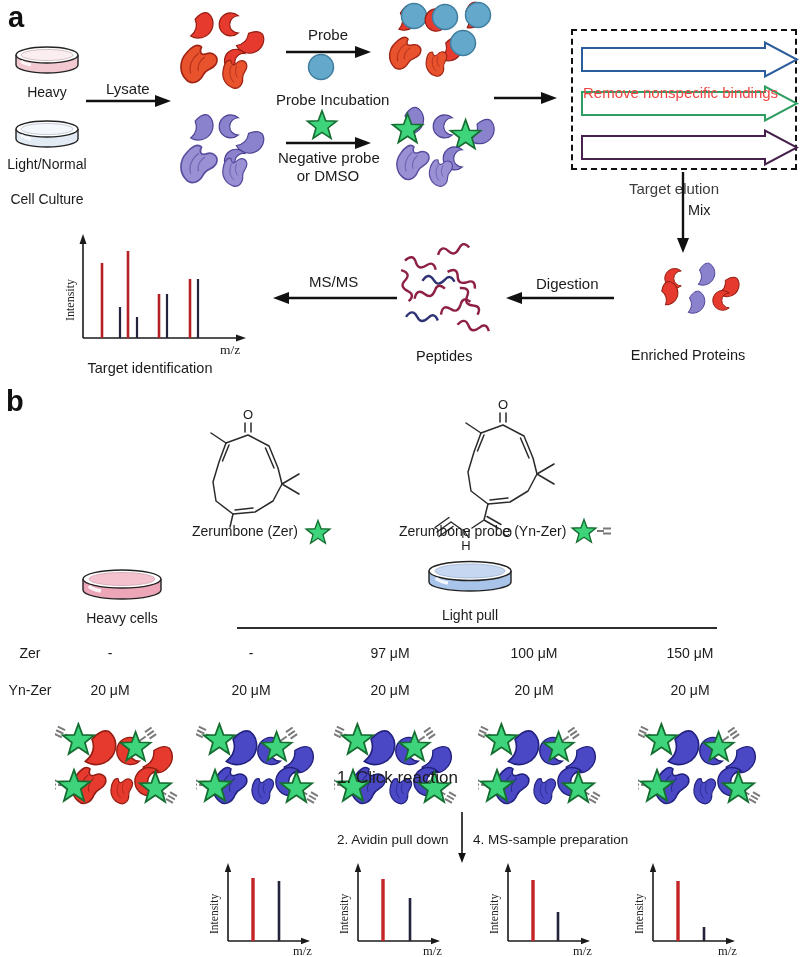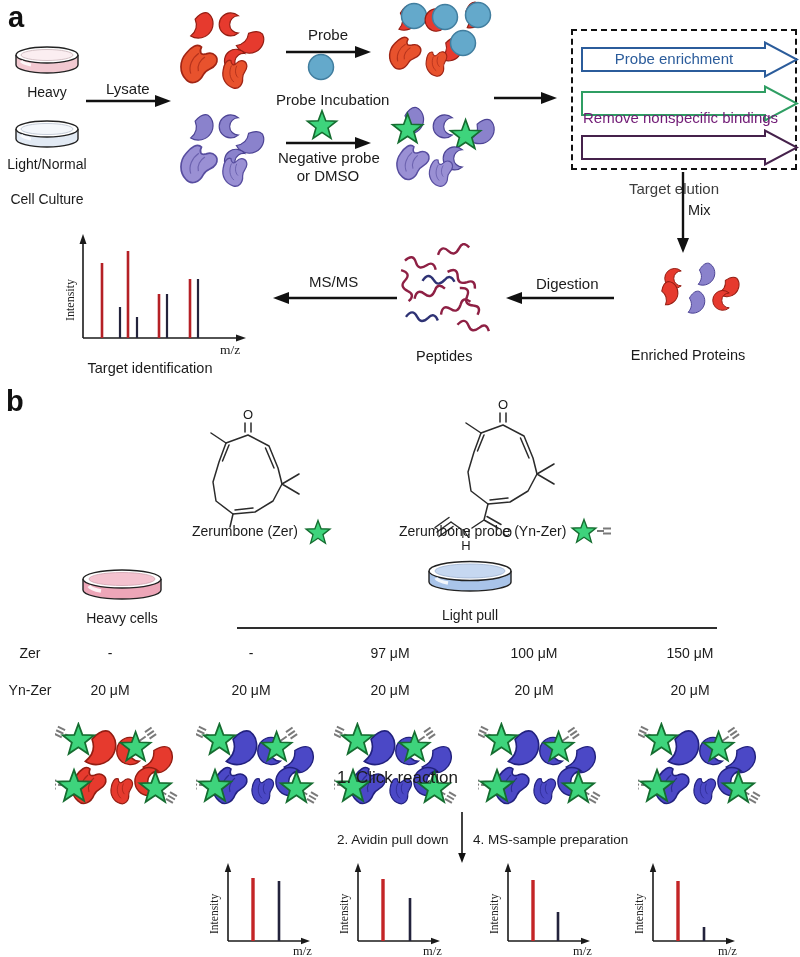--- a/index.html
+++ b/index.html
@@ -160,25 +160,24 @@
 
   <svg class="abs" style="left:494px;top:91px" width="64" height="14">
     <line x1="0" y1="7" x2="48" y2="7" class="arrow"></line>
       <polygon points="63,7 47,1 47,13" fill="#111"></polygon>
   </svg>
 
   <div class="dashedbox" style="left:571px;top:29px;width:222px;height:137px"></div>
   <svg class="abs" style="left:581px;top:41px" width="218" height="37">
     <path d="M1,7 H184 V1.5 L216,18.5 L184,35.5 V30 H1 Z" fill="#ffffff" stroke="#2b5c9b" stroke-width="2"></path>
   </svg>
-  <div class="banner-text" style="left: 583px; top: 50px; color: rgb(43, 92, 155);">Probe enrichment</div>
   <svg class="abs" style="left:581px;top:85px" width="218" height="37">
     <path d="M1,7 H184 V1.5 L216,18.5 L184,35.5 V30 H1 Z" fill="#ffffff" stroke="#2f9e63" stroke-width="2"></path>
   </svg>
-  <div class="banner-text" style="left: 583px; top: 109px; color: #701a75;">Remove nonspecific bindings</div>
+  <div class="banner-text" style="left: 583px; top: 84px; color: #ef4444;">Remove nonspecific bindings</div>
   <svg class="abs" style="left:581px;top:129px" width="218" height="37">
     <path d="M1,7 H184 V1.5 L216,18.5 L184,35.5 V30 H1 Z" fill="#ffffff" stroke="#45214b" stroke-width="2"></path>
   </svg>
   <div class="banner-text" style="left: 583px; top: 138px; color: rgb(61, 61, 61); margin-top: 42px;">Target elution</div>
 
   <svg class="abs" style="left:676px;top:172px" width="16" height="82">
     <line x1="7" y1="0" x2="7" y2="67" class="arrow"></line>
       <polygon points="7,81 1,66 13,66" fill="#111"></polygon>
   </svg>
   <div class="lbl" style="left:688px;top:202px;font-size:14.5px">Mix</div>

